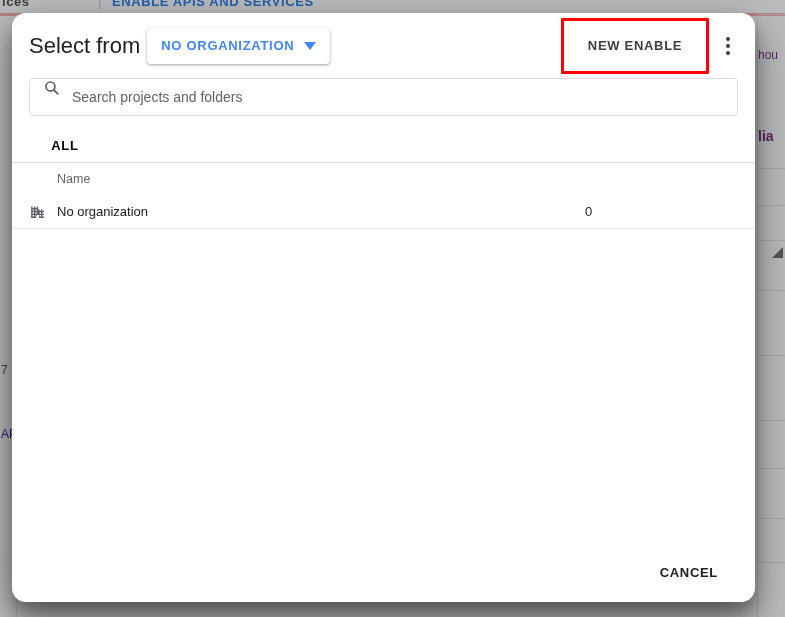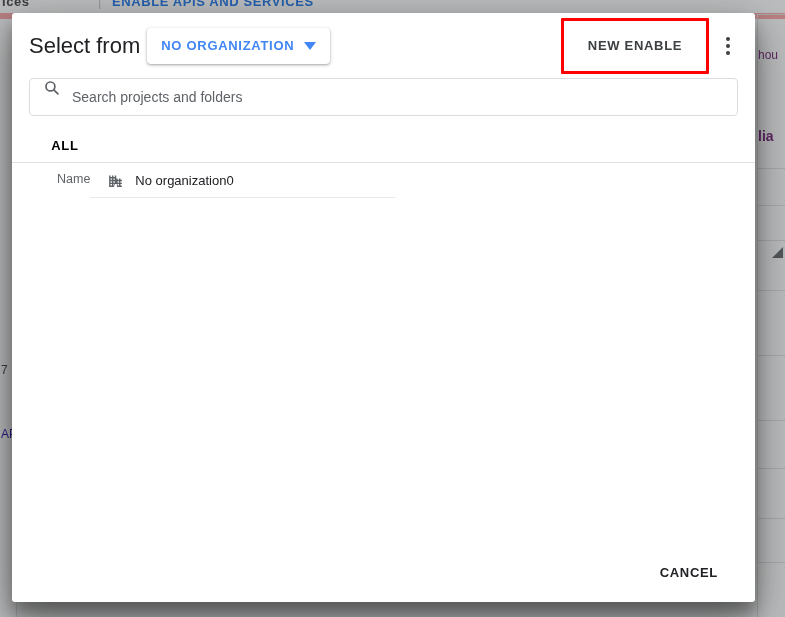--- a/index.html
+++ b/index.html
@@ -25,21 +25,21 @@
     position: absolute;
     inset: 0;
     background: #ffffff;
     overflow: hidden;
   }
   .bg-topbar {
     position: absolute;
     left: 0; top: 0;
     width: 785px; height: 13px;
     background: #ffffff;
-    border-bottom: 6px solid #fca5a5;
+    border-bottom: 3px solid #fca5a5;
   }
   .bg-topbar-text {
     position: absolute;
     top: -6px;
     font-size: 13px;
     font-weight: bold;
     letter-spacing: .6px;
     white-space: nowrap;
   }
   .bg-topbar-text.left { left: 2px; color: #3c4043; }
@@ -98,21 +98,21 @@
   }
 
   
   .dialog {
     position: absolute;
     left: 12px;
     top: 13px;
     width: 743px;
     height: 589px;
     background: #ffffff;
-    border-radius: 3px;
+    border-radius: 14px;
     box-shadow: 0 11px 15px rgba(0,0,0,.28), 0 9px 46px rgba(0,0,0,.22), 0 24px 38px rgba(0,0,0,.24);
     display: flex;
     flex-direction: column;
     overflow: hidden;
   }
 
   
   .dlg-header {
     position: relative;
     height: 65px;
@@ -250,20 +250,21 @@
   .tab.active {
     color: #1a73e8;
     border-bottom: 3px solid #1a73e8;
   }
 
   
   .table-wrap {
     flex: 1 1 auto;
     overflow: hidden;
     display: flex;
+    flex-direction: column;
   }
   .thead, .trow {
     display: flex;
     align-items: center;
     box-sizing: border-box;
   }
   .thead {
     height: 31px;
     padding-left: 17px;
   }

